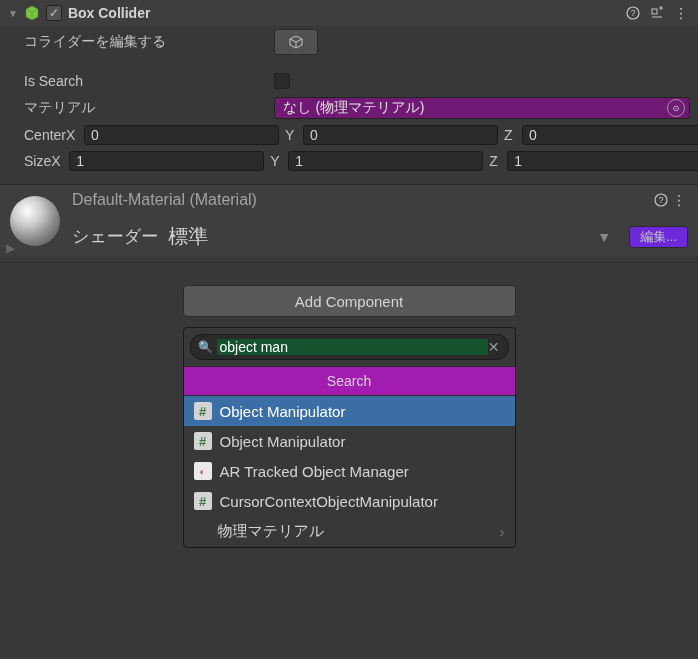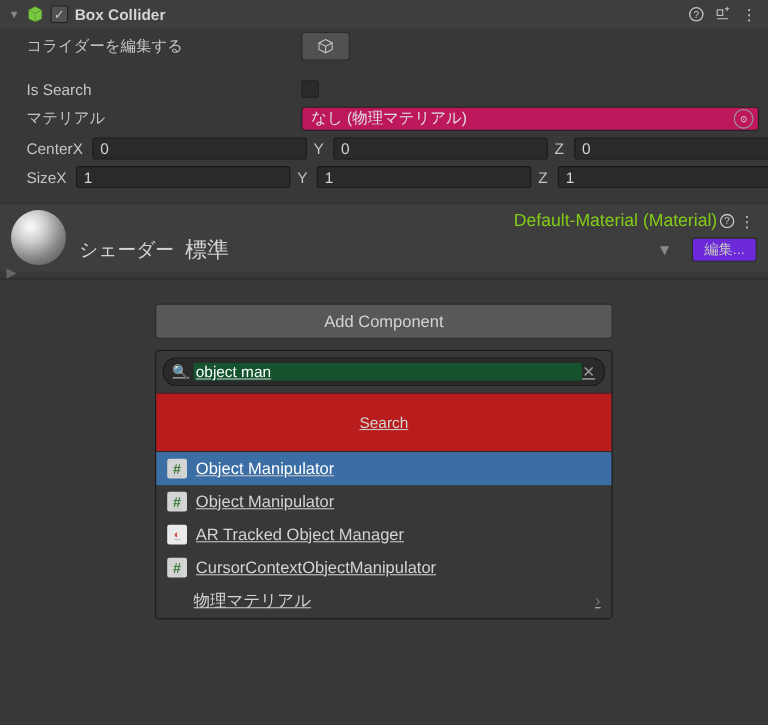--- a/index.html
+++ b/index.html
@@ -46,21 +46,21 @@
     width: 44px; height: 26px;
     background: #515151;
     border: 1px solid #2a2a2a;
     border-radius: 3px;
     display:flex; align-items:center; justify-content:center;
   }
   .material-field {
     flex: 1;
     display:flex;
     align-items:center;
-    background: #be185d;
+    background: #701a75;
     border:1px solid #222;
     border-radius: 3px;
     height: 22px;
     padding: 0 4px 0 8px;
     color: #e0e0e0;
     justify-content: space-between;
   }
   .object-picker {
     width: 18px; height: 18px;
     border-radius: 50%;
@@ -91,43 +91,43 @@
     align-items:center;
     padding: 6px 10px;
     gap: 12px;
   }
   .sphere {
     width: 50px; height: 50px;
     border-radius: 50%;
     background: radial-gradient(circle at 35% 30%, #f5f5f5 5%, #cccccc 30%, #888 60%, #444 100%);
   }
   .mat-info { flex:1; display:flex; flex-direction:column; gap:4px; }
-  .mat-title { color:#84cc16; font-size:16px;text-align:right; }
-  .shader-row { display:flex; align-items:center; gap:10px; }
+  .mat-title { color:#a3a3a3; font-size:16px; }
+  .shader-row { display:flex; align-items:center; gap:10px;margin-top:10px; }
   .shader-label { color:#d4d4d4; font-size:17px; }
   .shader-value { color:#d4d4d4; font-size:20px; flex:1; }
   .dropdown-arrow { color:#888; margin-right:8px; }
   .edit-btn {
     background:#6d28d9;
     border:1px solid #2a2a2a;
     border-radius:3px;
     padding:1px 10px;
     color:#c4c4c4;
     font-size:13px;
   }
   .play-tri { position:absolute; left:6px; color:#666; font-size:12px; }
   .bottom-area {
     background:#383838;
     padding-top: 22px;
     display:flex;
     justify-content:center;
     border-top: 1px solid #2a2a2a;
     margin-top: 6px;
   }
-  .add-comp-wrap { width: 416px; text-decoration: underline; }
+  .add-comp-wrap { width: 333px; }
   .add-comp-btn {
     width:100%;
     height:32px;
     background:#585858;
     border:1px solid #2a2a2a;
     border-radius:4px;
     color:#d4d4d4;
     font-size:15px;
     margin-bottom: 10px;
     cursor:pointer;
@@ -153,25 +153,25 @@
     flex:1;
     background:transparent;
     border:none;
     outline:none;
     color:#d4d4d4;
     font-size:14px;
   }
   .clear-x { color:#999; cursor:pointer; font-size:14px; }
   .popup-title {
     text-align:center;
-    padding:18px 0;
+    padding:6px 0;
     border-top:1px solid #2a2a2a;
     border-bottom:1px solid #2a2a2a;
     color:#d4d4d4;
-    background: #b91c1c;
+    background: #a21caf;
   }
   .result-item {
     display:flex;
     align-items:center;
     gap:8px;
     padding: 6px 10px;
     color:#d4d4d4;
     cursor:pointer;
     font-size: 15px;
   }

